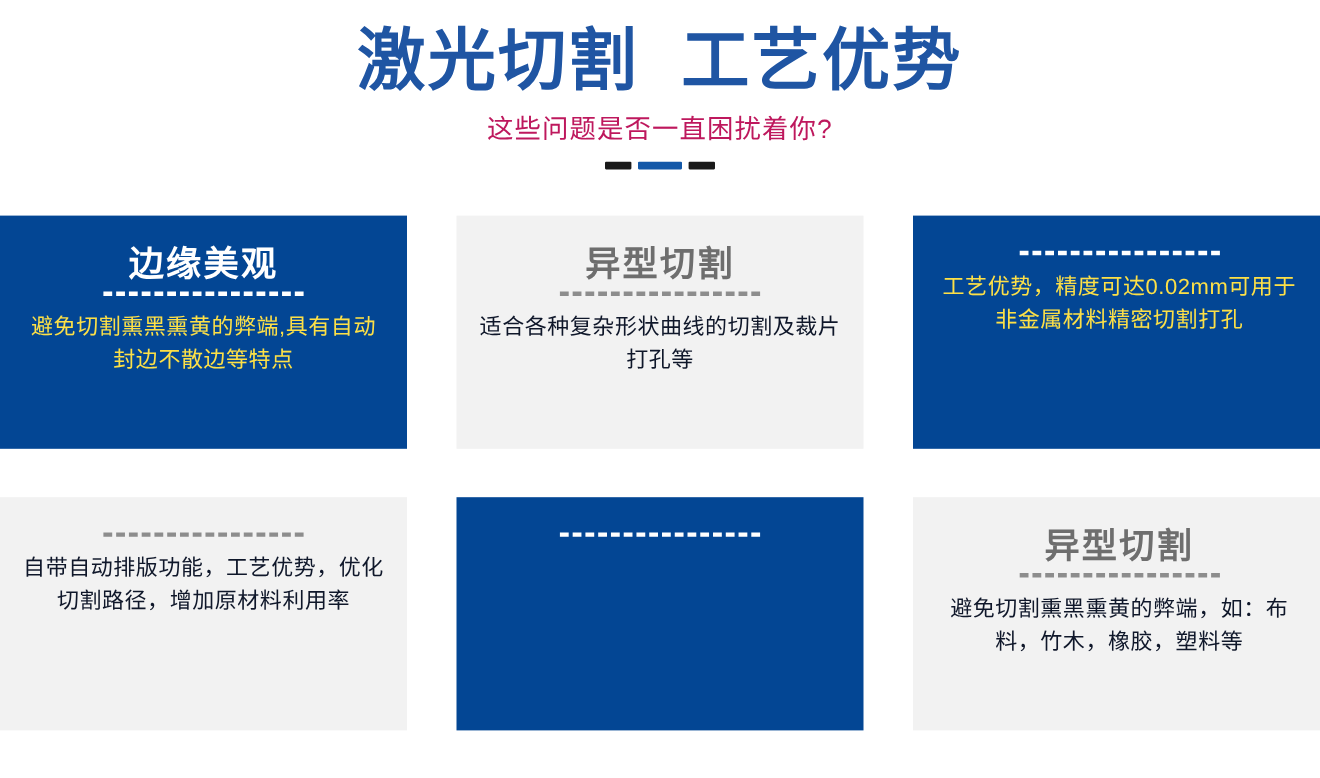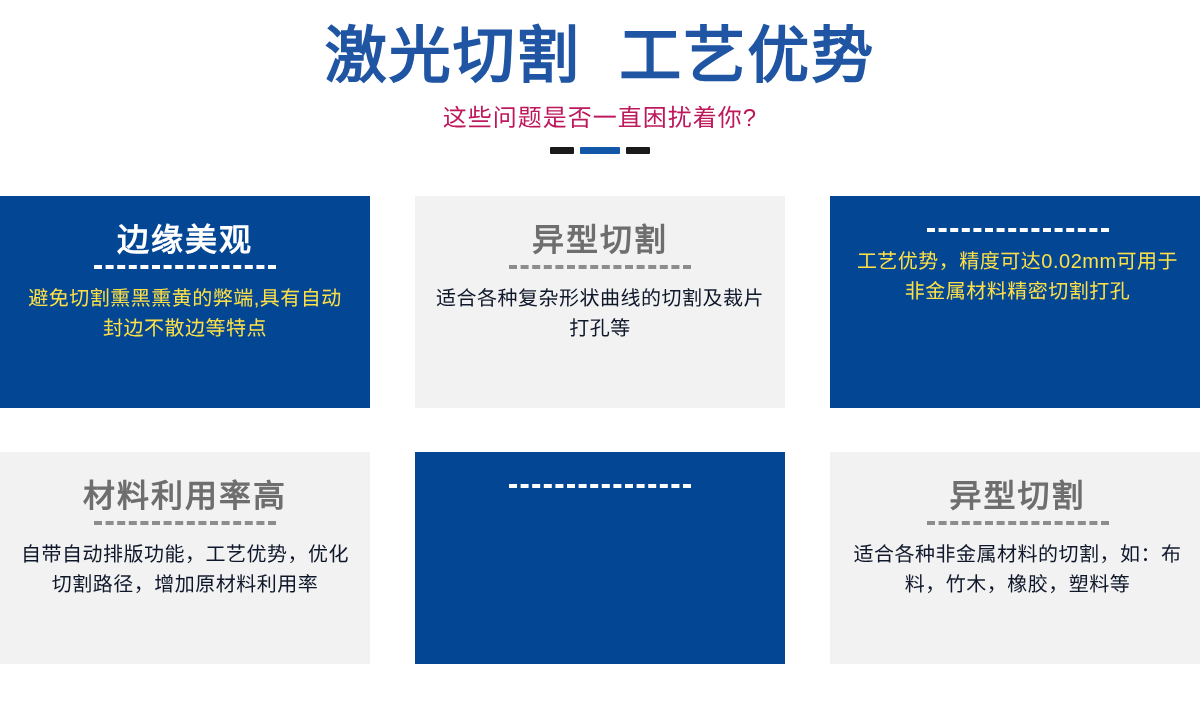--- a/index.html
+++ b/index.html
@@ -155,29 +155,28 @@
       <div class="card-divider"></div>
       <p class="card-body">适合各种复杂形状曲线的切割及裁片打孔等</p>
     </div>
 
     <div class="card blue">
       <div class="card-divider"></div>
       <p class="card-body">工艺优势，精度可达0.02mm可用于非金属材料精密切割打孔</p>
     </div>
 
     <div class="card gray">
-      <h2 class="card-title">材料利用率高</h2>
       <div class="card-divider"></div>
       <p class="card-body">自带自动排版功能，工艺优势，优化切割路径，增加原材料利用率</p>
     </div>
 
     <div class="card blue">
       <div class="card-divider"></div>
     </div>
 
     <div class="card gray">
       <h2 class="card-title">异型切割</h2>
       <div class="card-divider"></div>
-      <p class="card-body">适合各种非金属材料的切割，如：布料，竹木，橡胶，塑料等</p>
+      <p class="card-body">避免切割熏黑熏黄的弊端，如：布料，竹木，橡胶，塑料等</p>
     </div>
 
   </div>
 </div>
 
 </body></html>

